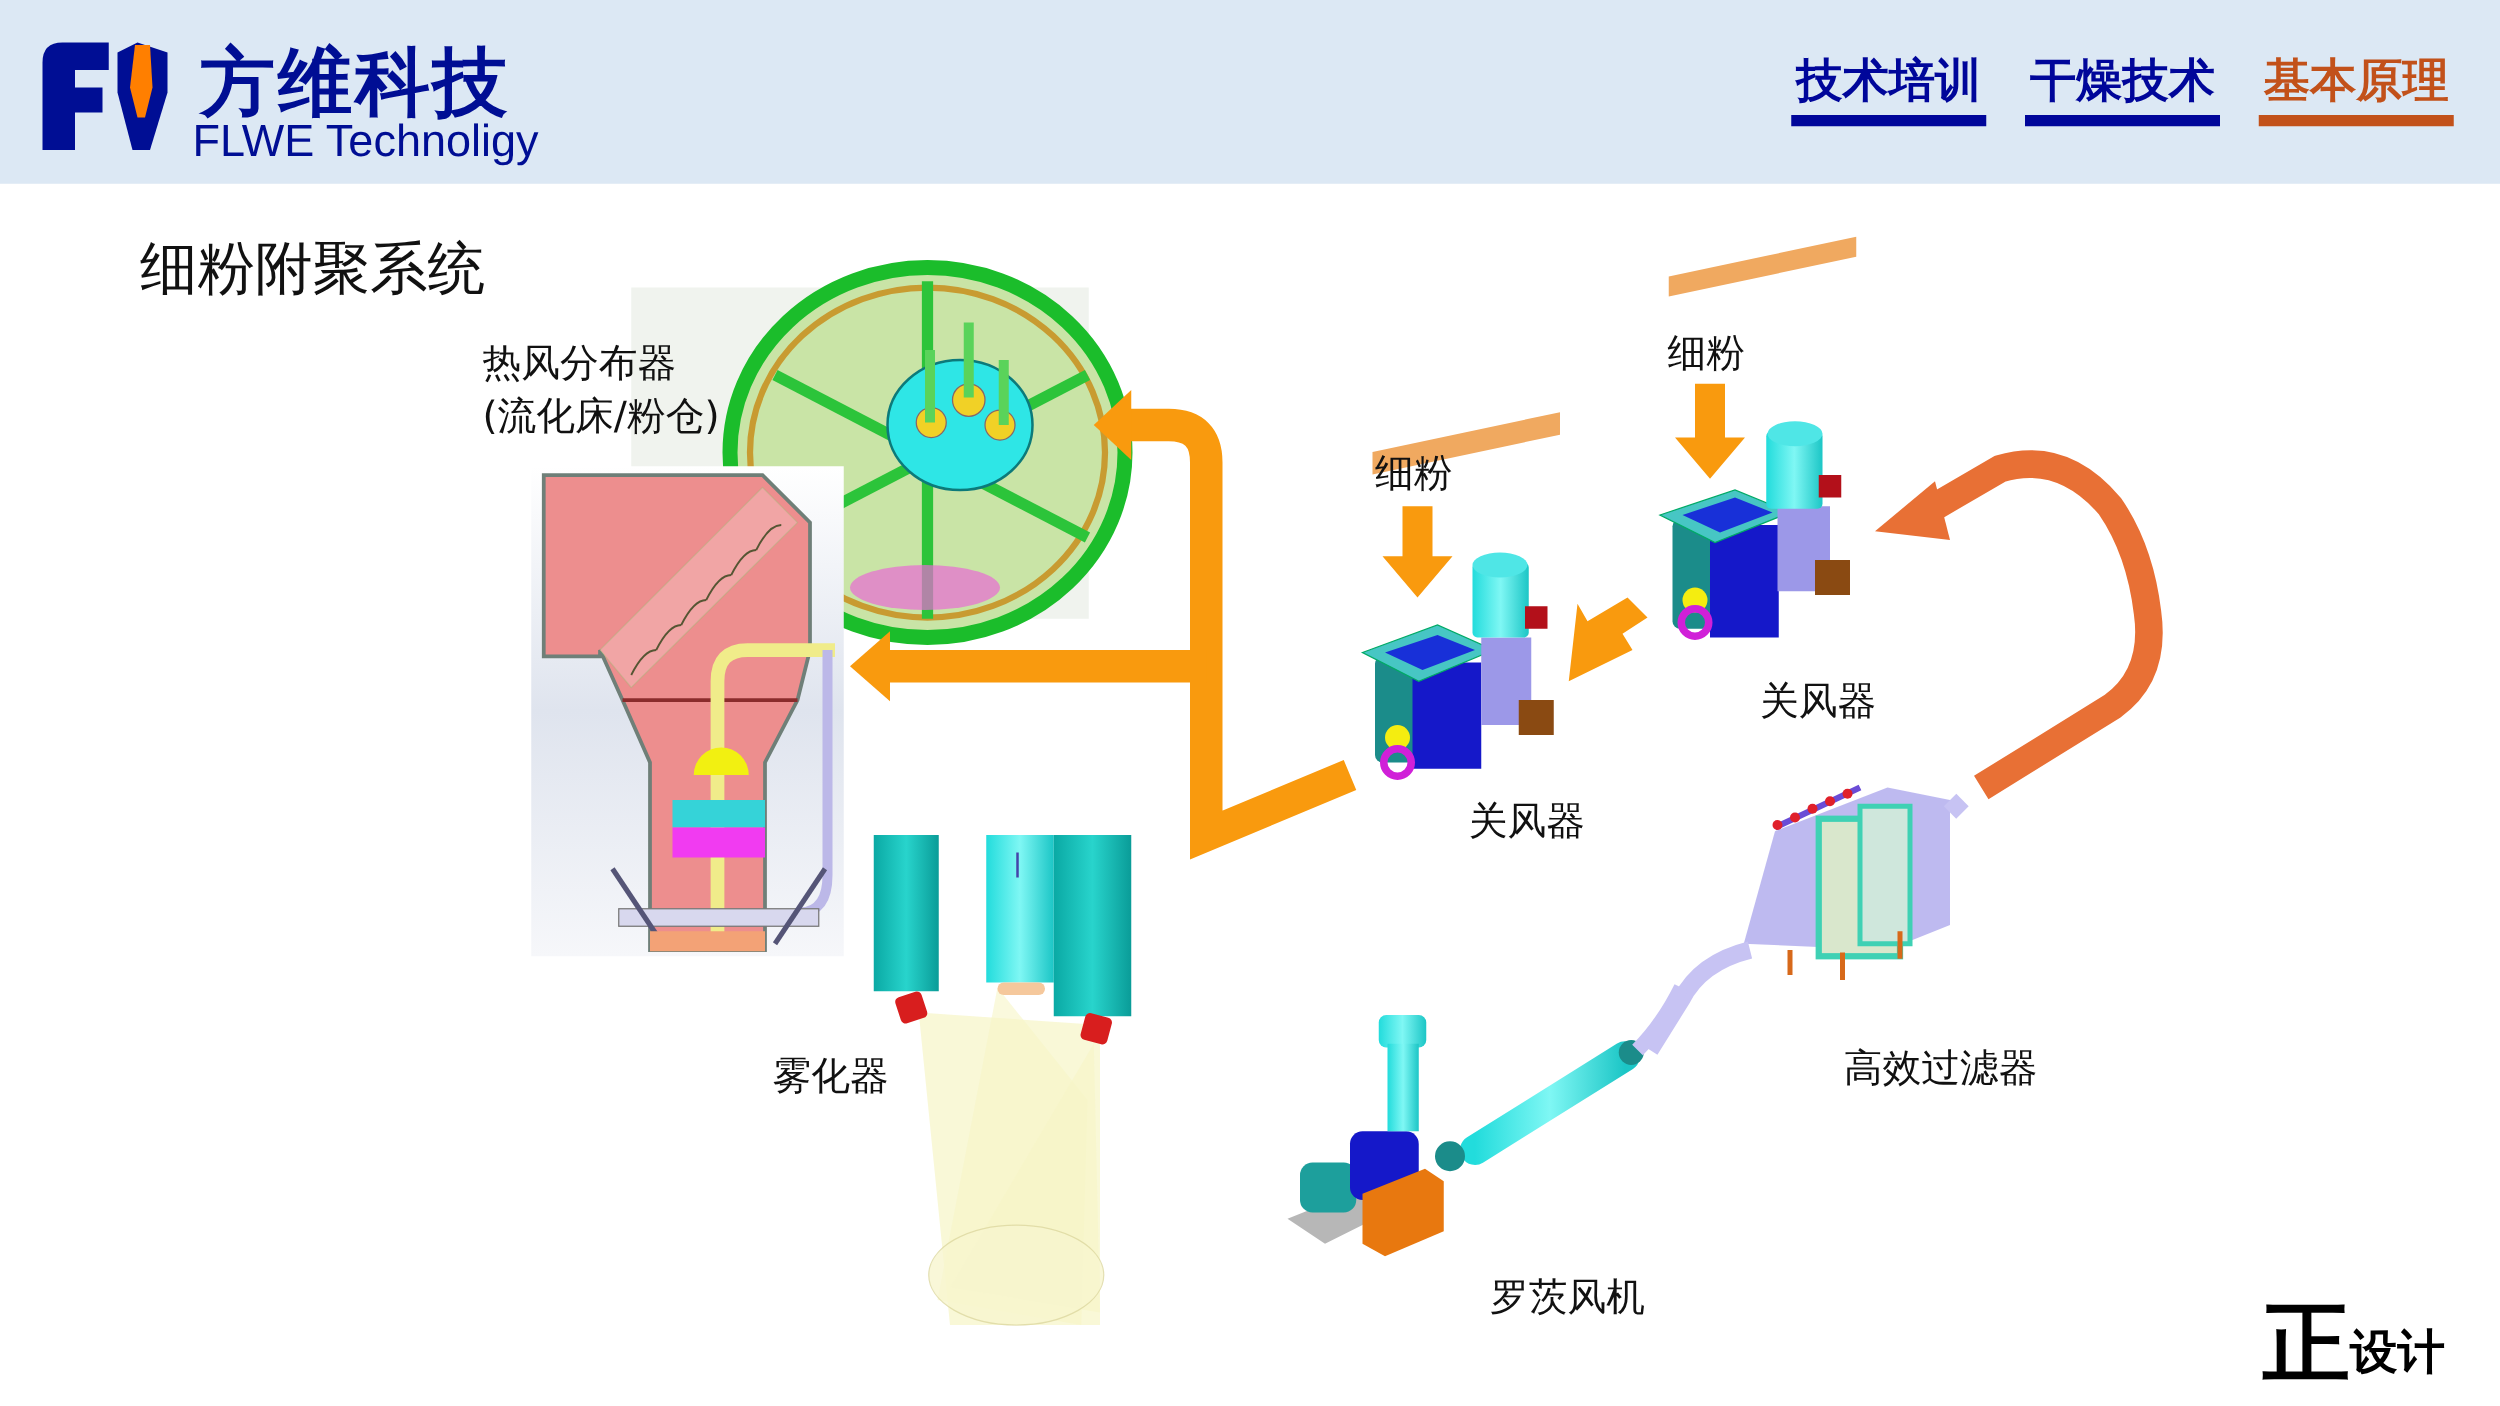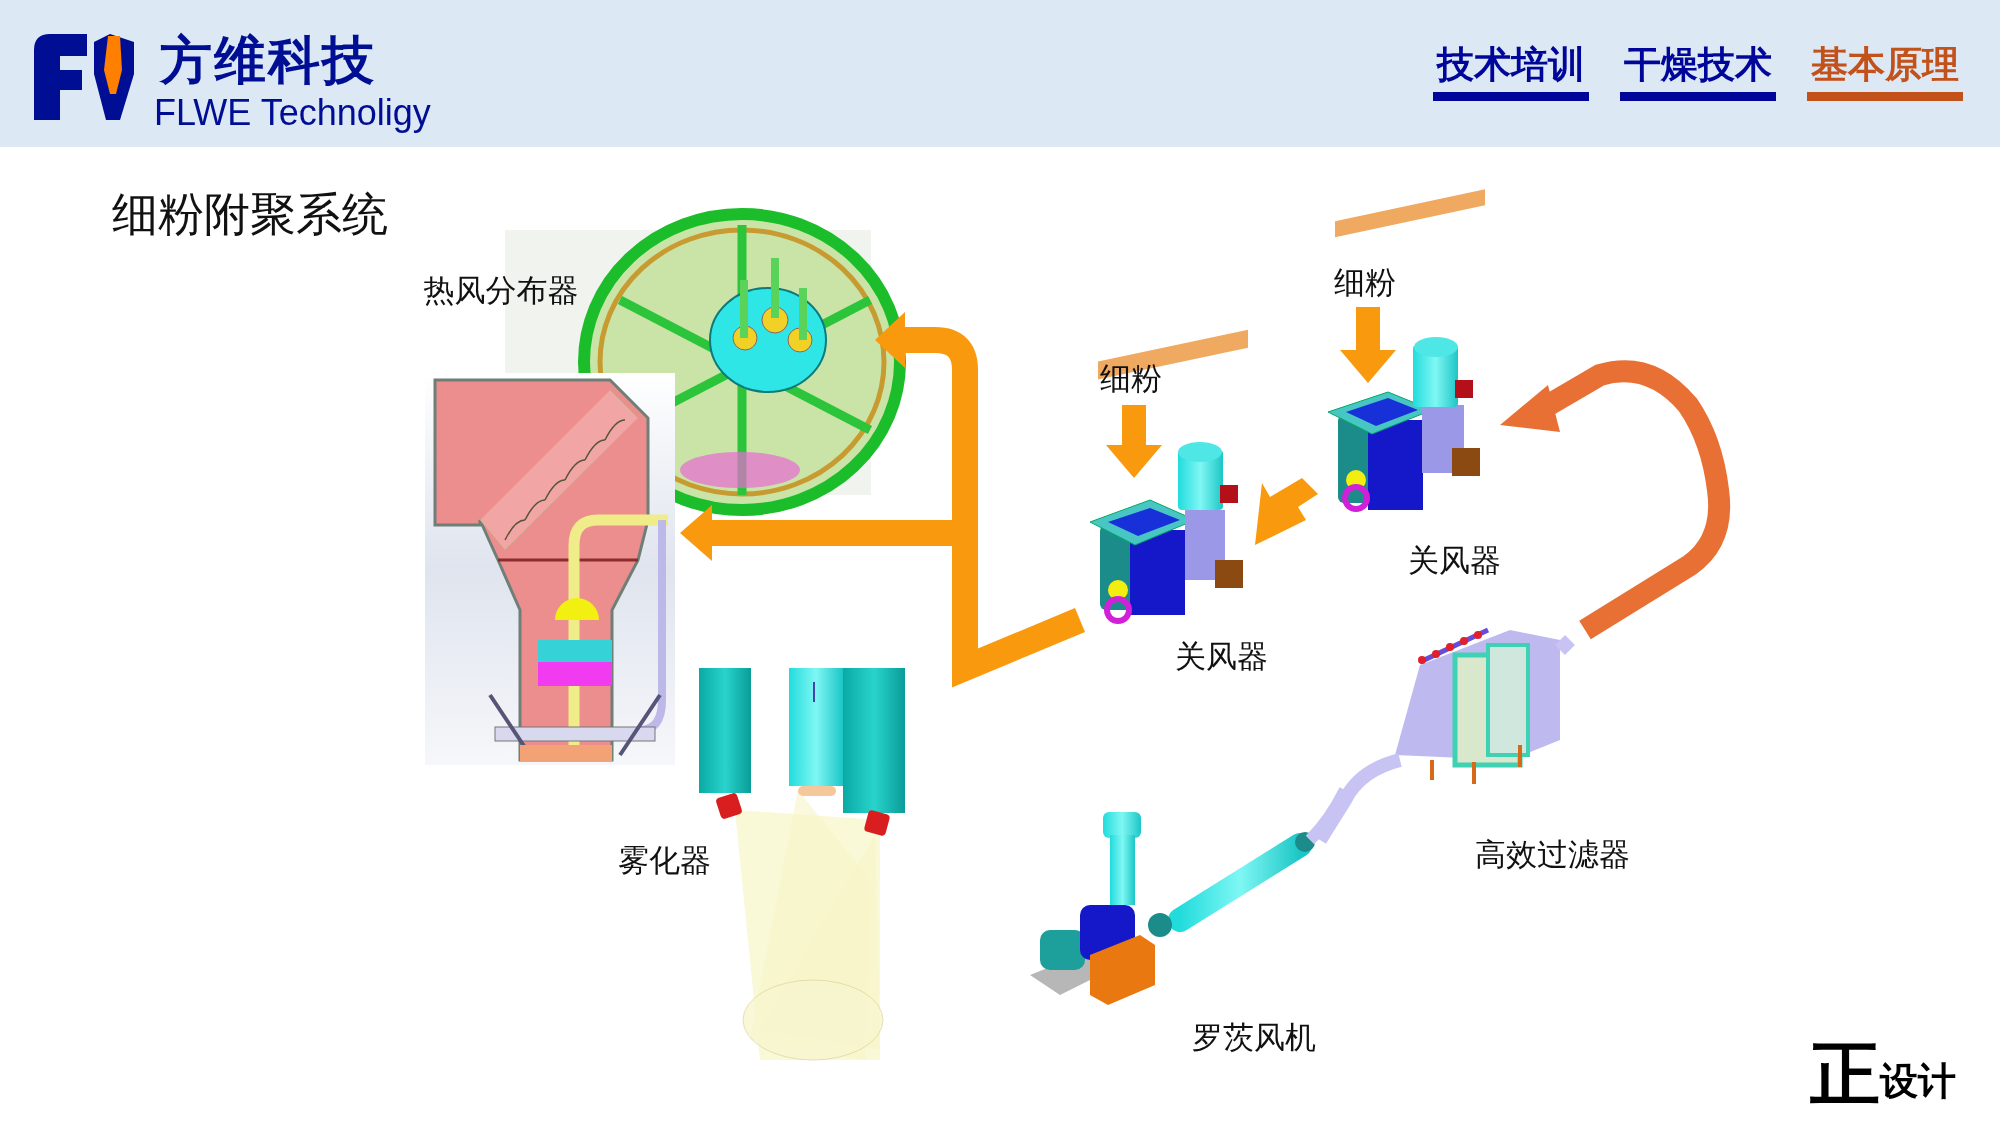--- a/index.html
+++ b/index.html
@@ -1,29 +1,29 @@
 <!DOCTYPE html>
 <html><head>
 <meta charset="utf-8">
 <style>
   html, body { margin:0; padding:0; }
   body { width:2000px; height:1125px; position:relative; overflow:hidden; background:#ffffff;
          font-family:"DejaVu Sans", "Liberation Sans", sans-serif; }
   .header { position:absolute; left:0; top:0; width:2000px; height:147px; background:#dce8f4; }
   .logo { position:absolute; left:32px; top:30px; width:110px; height:92px; }
-  .brand-cn { position:absolute; left:160px; top:26px; font-size:52px; font-weight:bold; color:#000e94; letter-spacing:2px; }
+  .brand-cn { position:absolute; left:160px; top:26px; font-size:60px; font-weight:bold; color:#000e94; letter-spacing:2px; }
   .brand-en { position:absolute; left:154px; top:92px; font-size:36px; color:#000e94; font-family:"Liberation Sans", sans-serif; }
   .nav { position:absolute; top:40px; font-size:37px; font-weight:bold;text-align:center; }
   .nav .u { position:absolute; left:-4px; right:-4px; top:52px; height:9px; }
   .nav1 { left:1437px; color:#00069a; } .nav1 .u { background:#00069a; }
   .nav2 { left:1624px; color:#00069a; } .nav2 .u { background:#00069a; }
   .nav3 { left:1811px; color:#c2511a; } .nav3 .u { background:#c2511a; }
   .title { position:absolute; left:112px; top:184px; font-size:46px; color:#111; }
   .lbl { position:absolute; font-size:31px; color:#111; white-space:nowrap; }
-  .lbl-c { text-align:center; }
+  .lbl-c { }
   svg.canvas { position:absolute; left:0; top:0; }
   .footer { position:absolute; left:1810px; top:1028px; }
   .footer .z { font-size:70px; font-weight:900; color:#000; }
   .footer .d { font-size:38px; font-weight:bold; color:#000; position:relative; top:-4px; }
 </style>
 </head>
 <body>
 
 <div class="header">
   <svg class="logo" viewBox="0 0 110 92">
@@ -200,20 +200,21 @@
     <rect x="1040" y="930" width="45" height="40" rx="10" fill="#1d9f9c"></rect>
     <rect x="1080" y="905" width="55" height="55" rx="10" fill="#1518c9"></rect>
     <rect x="1103" y="812" width="38" height="26" rx="6" fill="url(#cyanG)"></rect>
     <rect x="1110" y="835" width="25" height="70" fill="url(#cyanG)"></rect>
     <polygon points="1090,955 1140,935 1155,945 1155,985 1108,1005 1090,995" fill="#e8780f"></polygon>
   </g>
 </svg>
 
 <div class="lbl lbl-c" style="left:386px; top:270px; width:230px;">
   <div>热风分布器</div>
+  <div>(流化床/粉仓)</div>
 </div>
 <div class="lbl" style="left:1100px; top:358px;">细粉</div>
 <div class="lbl" style="left:1334px; top:262px;">细粉</div>
 <div class="lbl" style="left:1175px; top:636px;">关风器</div>
 <div class="lbl" style="left:1408px; top:540px;">关风器</div>
 <div class="lbl" style="left:618px; top:840px;">雾化器</div>
 <div class="lbl" style="left:1475px; top:800px;margin-top:34px;">高效过滤器</div>
 <div class="lbl" style="left:1192px; top:978px;margin-top:39px;">罗茨风机</div>
 
 <div class="footer">

